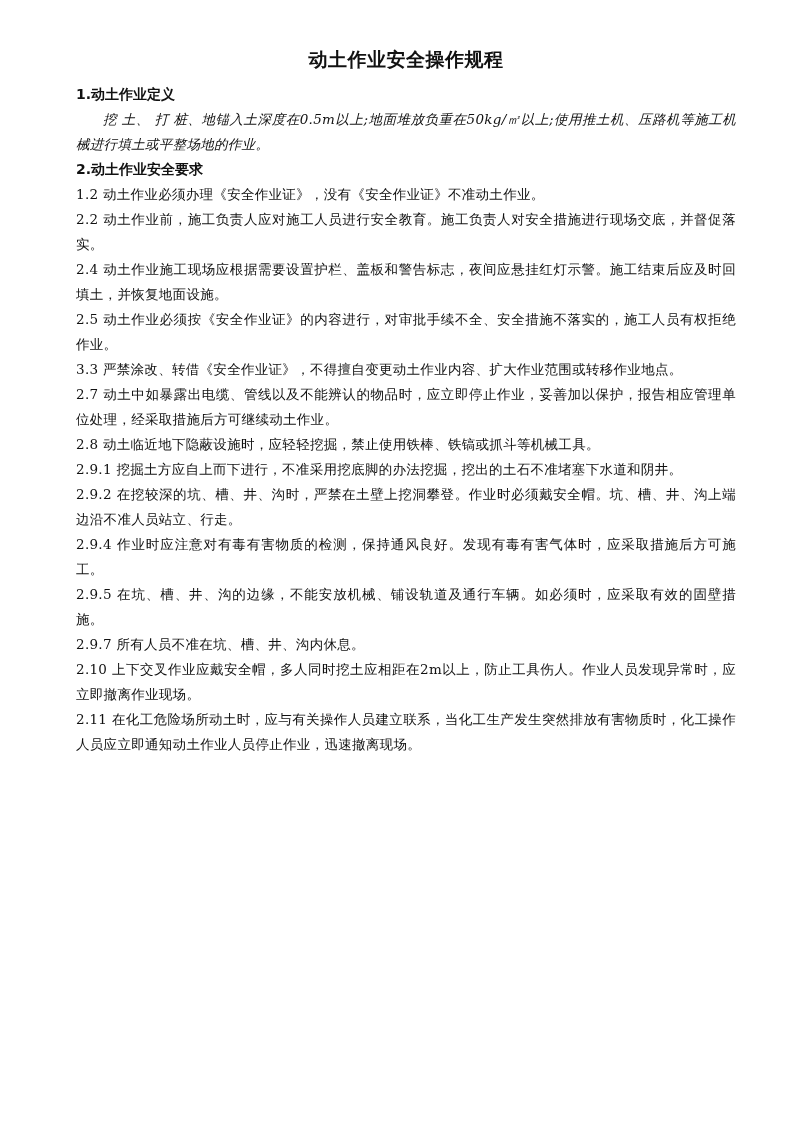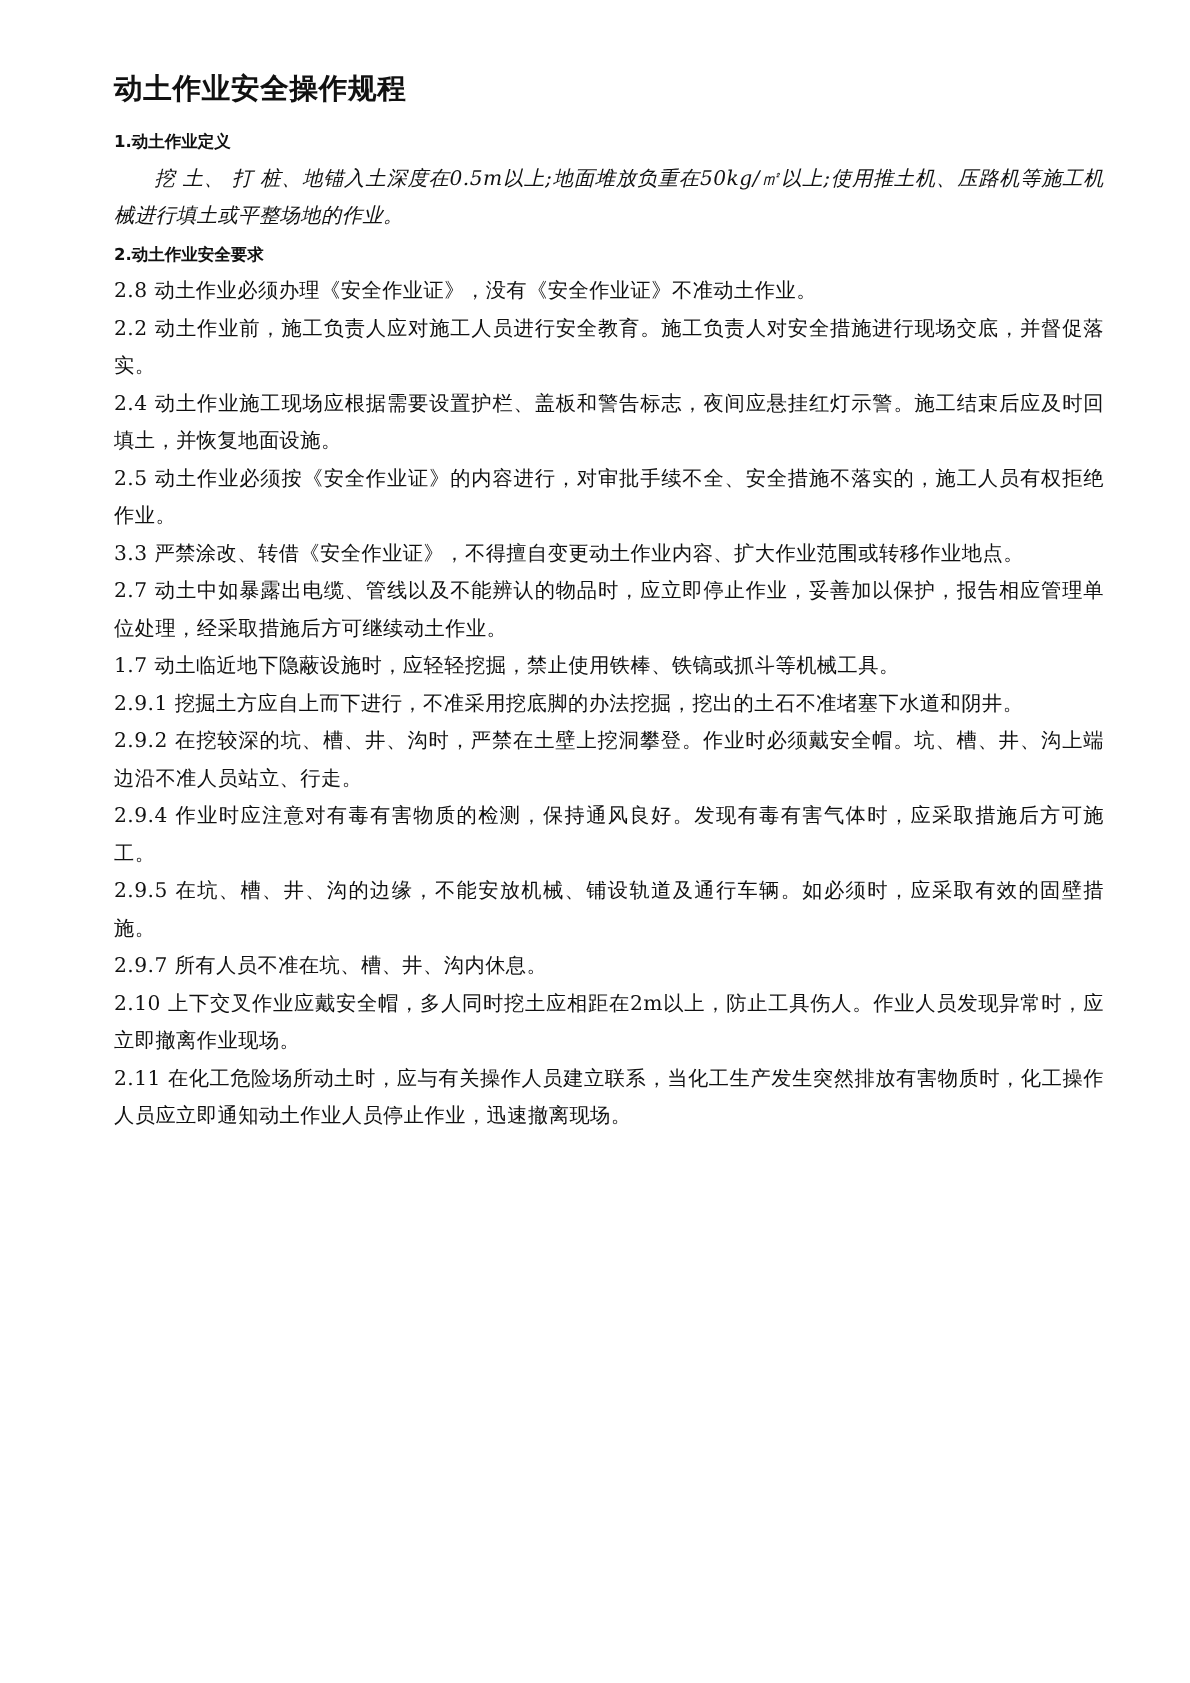--- a/index.html
+++ b/index.html
@@ -1,46 +1,46 @@
 <!DOCTYPE html>
 <html><head>
 <meta charset="utf-8">
 <style>
   html, body { margin: 0; padding: 0; background: #ffffff; }
   body { width: 793px; height: 1122px; position: relative; overflow: hidden;
          font-family: "DejaVu Serif", "Liberation Serif", serif; color: #111; }
   .page { position: absolute; left: 76px; top: 44px; width: 660px; }
-  .title { text-align: left; font-family: "DejaVu Sans", "Liberation Sans", sans-serif;
+  .title { text-align: center; font-family: "DejaVu Sans", "Liberation Sans", sans-serif;
            font-size: 19px; line-height: 30px; margin: 0 0 8px 0; letter-spacing: 0.5px; }
   .h { font-family: "DejaVu Sans", "Liberation Sans", sans-serif; font-weight: bold;
-       font-size: 11px; line-height: 25px; margin: 0; }
+       font-size: 14px; line-height: 25px; margin: 0; }
   .p { font-size: 13.5px; line-height: 25px; margin: 0; text-align: justify;
        letter-spacing: 0.3px; }
   .indent { text-indent: 2em; font-style: italic; }
 </style>
 </head>
 <body>
 
 <div class="page">
   <h1 class="title">动土作业安全操作规程</h1>
 
   <section>
     <h2 class="h">1.动土作业定义</h2>
     <p class="p indent">挖 土、 打 桩、地锚入土深度在0.5m以上;地面堆放负重在50kg/㎡以上;使用推土机、压路机等施工机械进行填土或平整场地的作业。</p>
   </section>
 
   <section>
     <h2 class="h">2.动土作业安全要求</h2>
-    <p class="p">2.8 动土作业必须办理《安全作业证》，没有《安全作业证》不准动土作业。</p>
+    <p class="p">1.2 动土作业必须办理《安全作业证》，没有《安全作业证》不准动土作业。</p>
     <p class="p">2.2 动土作业前，施工负责人应对施工人员进行安全教育。施工负责人对安全措施进行现场交底，并督促落实。</p>
     <p class="p">2.4 动土作业施工现场应根据需要设置护栏、盖板和警告标志，夜间应悬挂红灯示警。施工结束后应及时回填土，并恢复地面设施。</p>
     <p class="p">2.5 动土作业必须按《安全作业证》的内容进行，对审批手续不全、安全措施不落实的，施工人员有权拒绝作业。</p>
     <p class="p">3.3 严禁涂改、转借《安全作业证》，不得擅自变更动土作业内容、扩大作业范围或转移作业地点。</p>
     <p class="p">2.7 动土中如暴露出电缆、管线以及不能辨认的物品时，应立即停止作业，妥善加以保护，报告相应管理单位处理，经采取措施后方可继续动土作业。</p>
-    <p class="p">1.7 动土临近地下隐蔽设施时，应轻轻挖掘，禁止使用铁棒、铁镐或抓斗等机械工具。</p>
+    <p class="p">2.8 动土临近地下隐蔽设施时，应轻轻挖掘，禁止使用铁棒、铁镐或抓斗等机械工具。</p>
     <p class="p">2.9.1 挖掘土方应自上而下进行，不准采用挖底脚的办法挖掘，挖出的土石不准堵塞下水道和阴井。</p>
     <p class="p">2.9.2 在挖较深的坑、槽、井、沟时，严禁在土壁上挖洞攀登。作业时必须戴安全帽。坑、槽、井、沟上端边沿不准人员站立、行走。</p>
     <p class="p">2.9.4 作业时应注意对有毒有害物质的检测，保持通风良好。发现有毒有害气体时，应采取措施后方可施工。</p>
     <p class="p">2.9.5 在坑、槽、井、沟的边缘，不能安放机械、铺设轨道及通行车辆。如必须时，应采取有效的固壁措施。</p>
     <p class="p">2.9.7 所有人员不准在坑、槽、井、沟内休息。</p>
     <p class="p">2.10 上下交叉作业应戴安全帽，多人同时挖土应相距在2m以上，防止工具伤人。作业人员发现异常时，应立即撤离作业现场。</p>
     <p class="p">2.11 在化工危险场所动土时，应与有关操作人员建立联系，当化工生产发生突然排放有害物质时，化工操作人员应立即通知动土作业人员停止作业，迅速撤离现场。</p>
   </section>
 </div>
 

